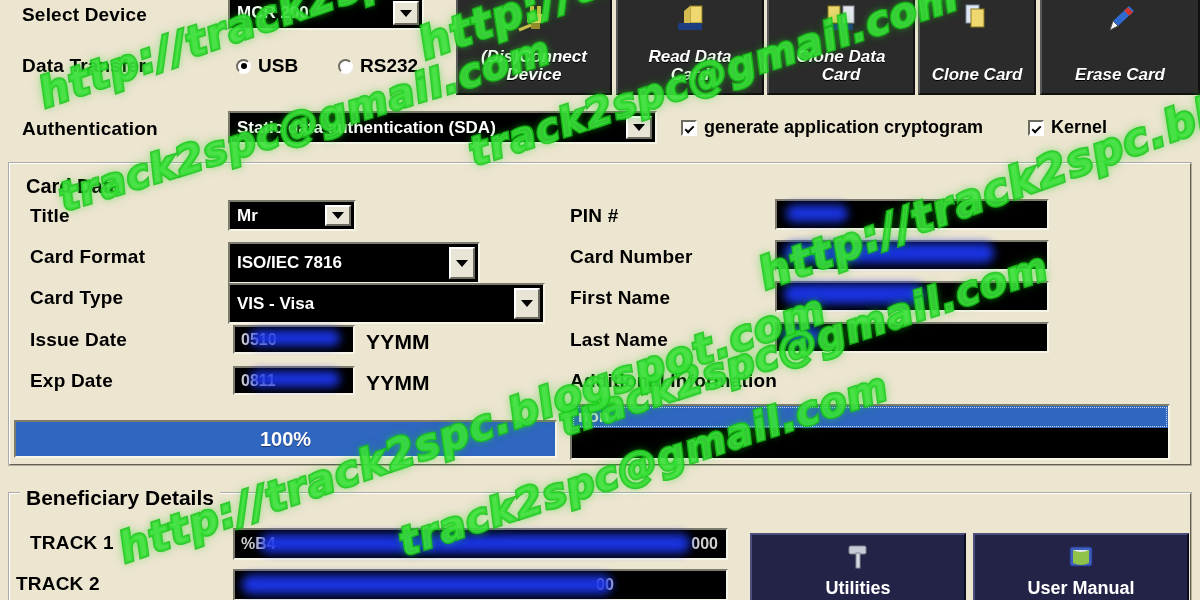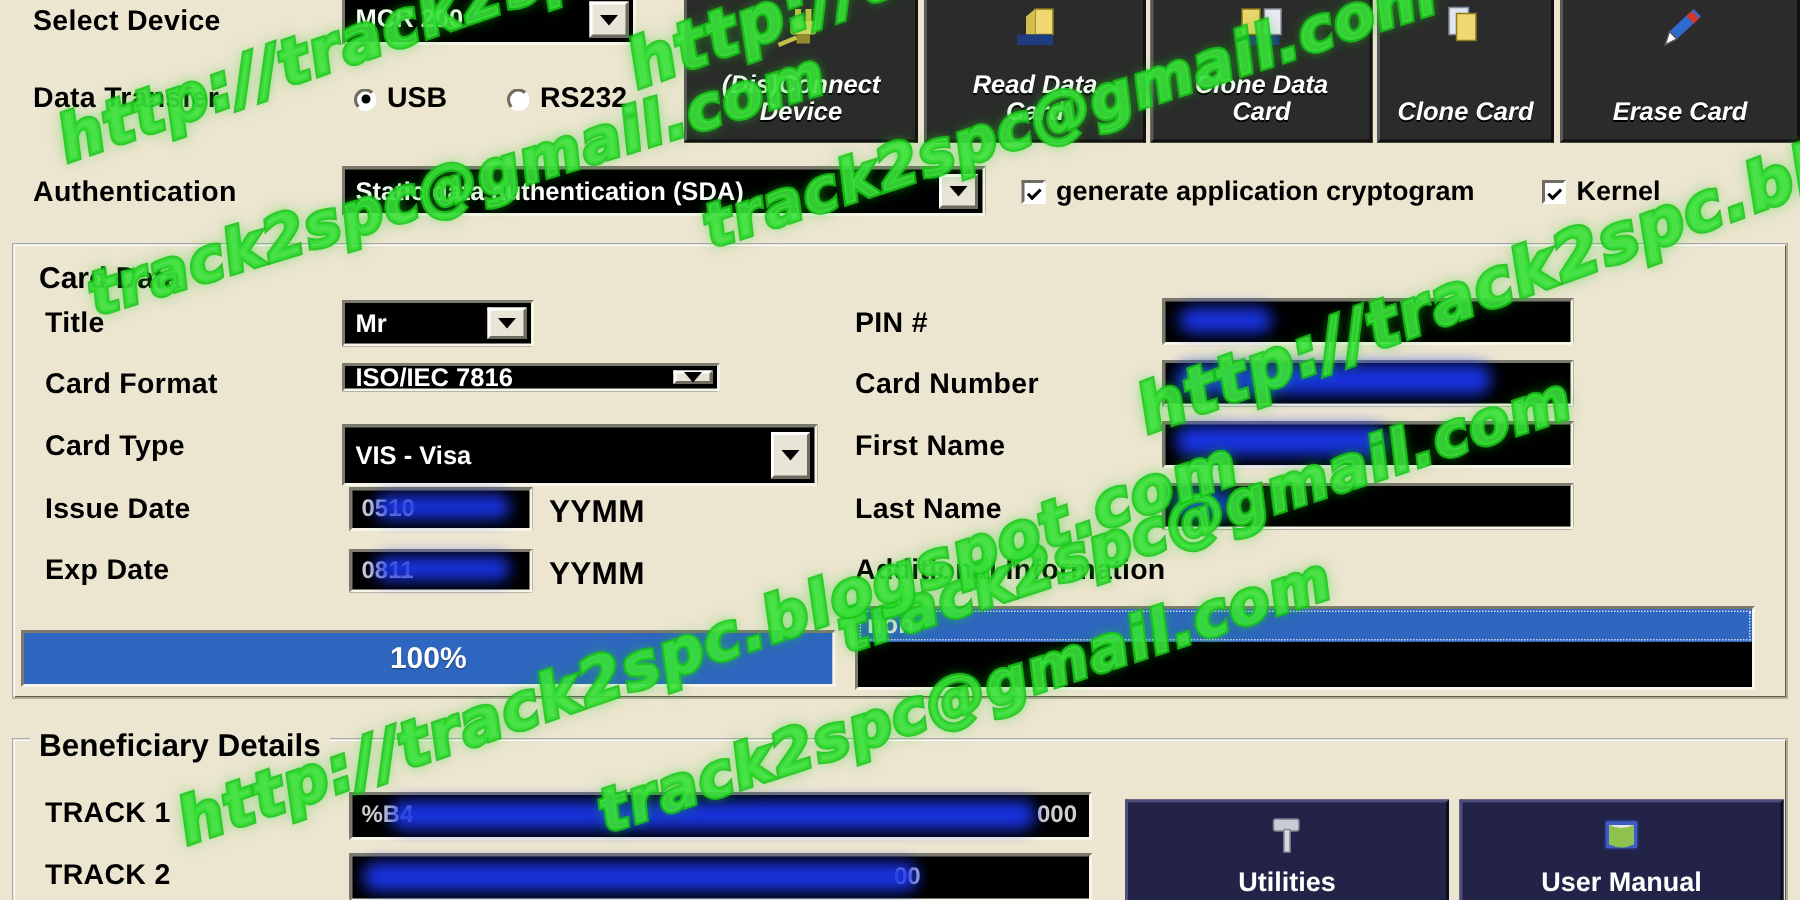--- a/index.html
+++ b/index.html
@@ -365,21 +365,21 @@
   <div class="lbl" style="left:30px; top:329px;">Issue Date</div>
   <div class="lbl" style="left:30px; top:370px;">Exp Date</div>
 
   <div class="combo" style="left:228px; top:200px; width:128px; height:31px;">
     <span class="cval">Mr</span>
     <span class="arrow">
         <span class="tri"></span>
       </span>
   </div>
 
-  <div class="combo" style="left:228px; top:242px; width:252px; height:19px;">
+  <div class="combo" style="left:228px; top:242px; width:252px; height:42px;">
     <span class="cval">ISO/IEC 7816</span>
     <span class="arrow">
         <span class="tri"></span>
       </span>
   </div>
 
   <div class="combo" style="left:228px; top:283px; width:317px; height:41px;">
     <span class="cval">VIS - Visa</span>
     <span class="arrow">
         <span class="tri"></span>
@@ -423,21 +423,21 @@
   <div id="progress-bar" style="left:14px; top:420px; width:543px; height:38px;">
     <div id="progress-fill" style="width: 100%; background: rgb(47, 102, 192);">
       <span id="progress-text">100%</span>
     </div>
   </div>
 
   <div class="groupbox" style="left:8px; top:492px; width:1184px; height:120px;"></div>
   <div class="grouplegend" style="left:20px; top:486px; font-size:21px;">Beneficiary Details</div>
 
   <div class="lbl" style="left:30px; top:532px;">TRACK 1</div>
-  <div class="lbl" style="left:30px; top:573px;">TRACK 2</div>
+  <div class="lbl" style="left:16px; top:573px;">TRACK 2</div>
 
   <div class="txtfield" style="left:233px; top:528px; width:495px; height:32px; justify-content:space-between; padding-right:8px;">
     <span>%B4</span>
     <span>000</span>
   </div>
   <div class="redact" style="left:260px; top:534px; width:430px; height:19px;"></div>
 
   <div class="txtfield" style="left:233px; top:569px; width:495px; height:32px;">
     <span style="margin-left:355px;">00</span>
   </div>

